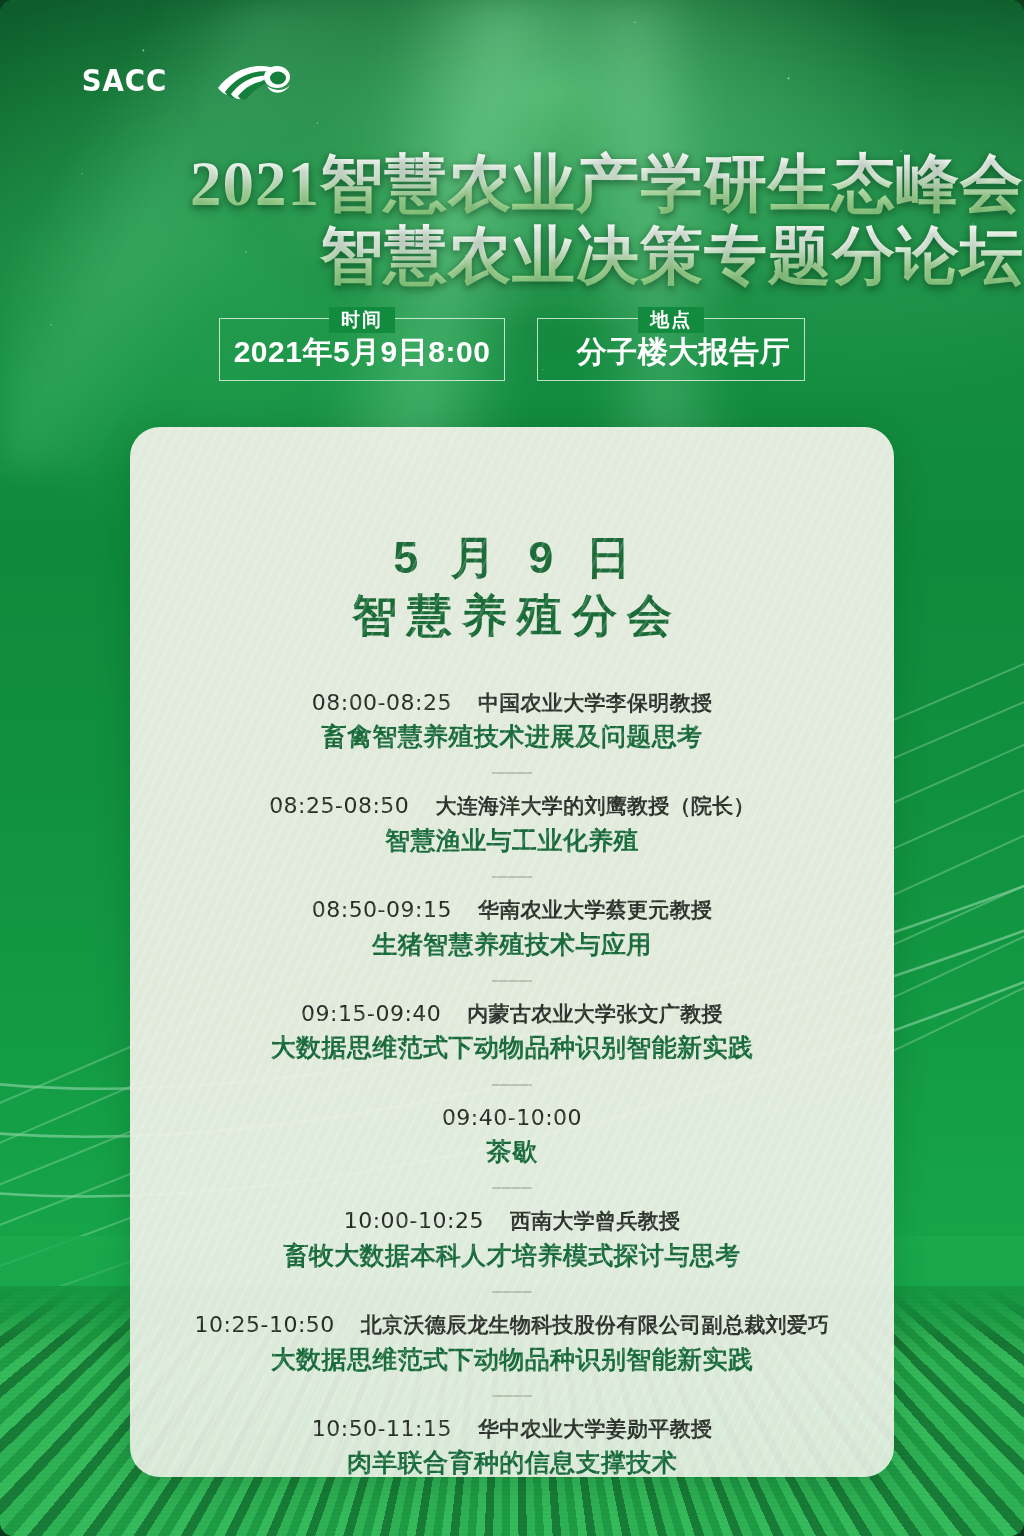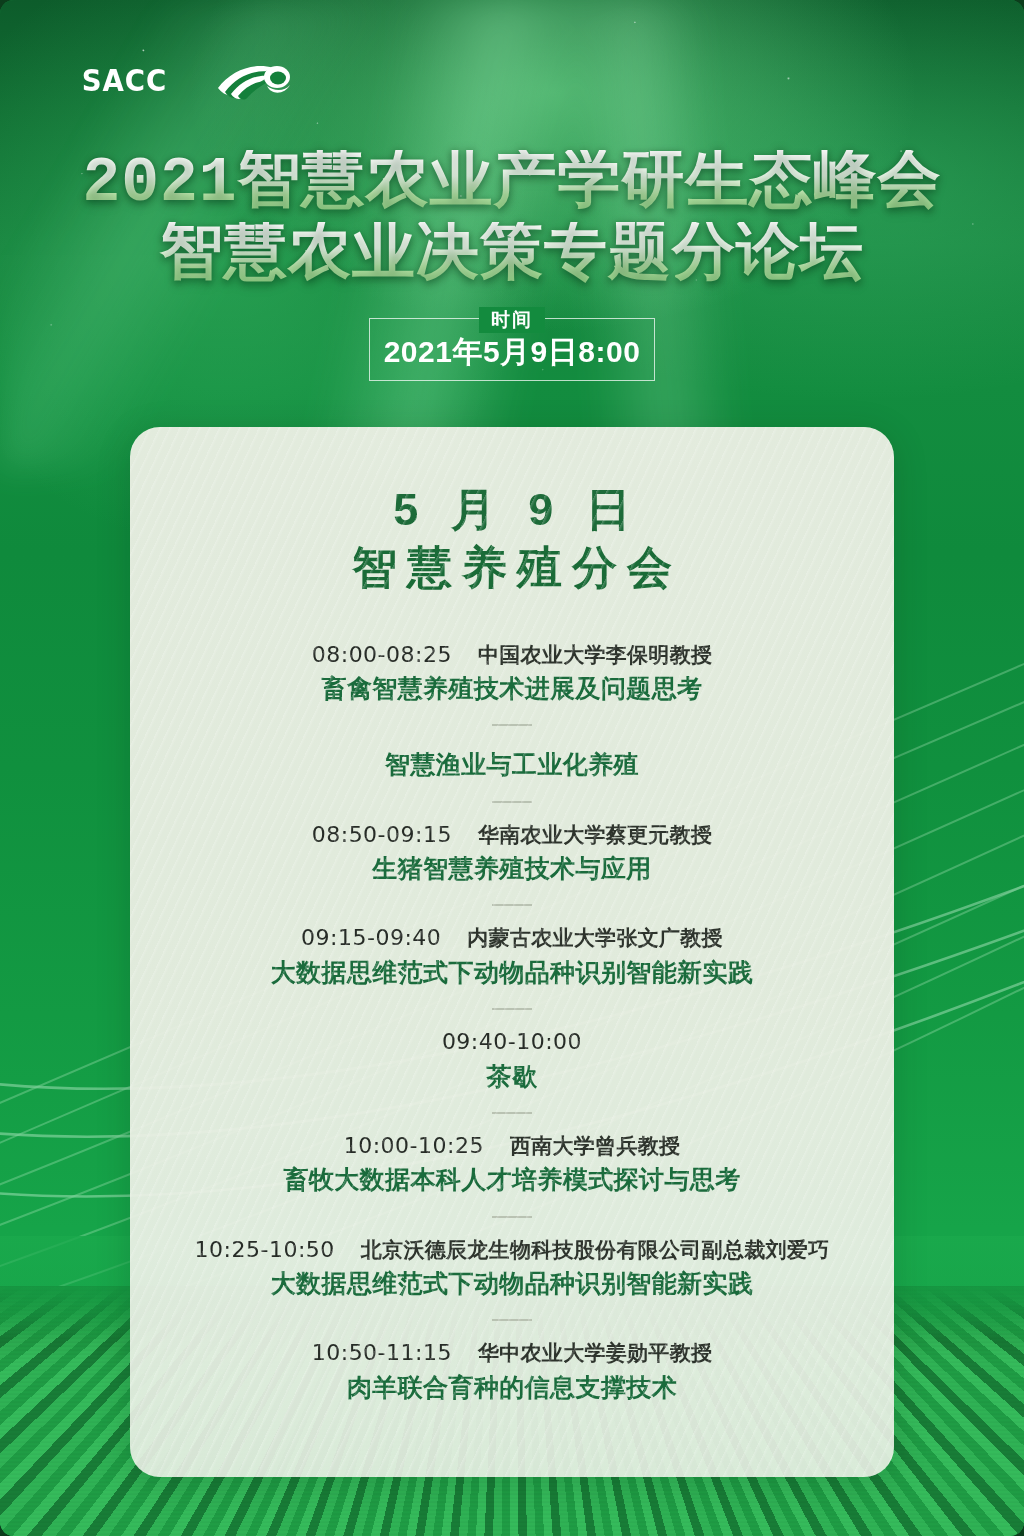--- a/index.html
+++ b/index.html
@@ -131,32 +131,33 @@
   }
   .brand-leaf { width: 78px; height: 46px; display: block; }
 
   .title-block {
     position: absolute;
     left: 0; right: 0; top: 150px;
     text-align: center;
     z-index: 5;
   }
   .title-line1, .title-line2 {
-    font-family: Liberation Mono, monospace;
+    font-family: Liberation Serif, serif;
     font-weight: 700;
     letter-spacing: 1px;
     line-height: 1.08;
     margin: 0;
     background: linear-gradient(180deg, #ffffff 0%, #f4fff2 38%, #b8e6a8 66%, #89cf7e 100%);
     -webkit-background-clip: text;
     background-clip: text;
     color: transparent;
     -webkit-text-fill-color: transparent;
     text-shadow: 0 3px 10px rgba(0,40,15,.28);
     filter: drop-shadow(0 2px 3px rgba(0,50,20,.35));
+    text-align: right;
   }
   .title-line1 { font-size: 63px; }
   .title-line2 { font-size: 63px; margin-top: 4px; }
 
   .meta-row {
     position: absolute;
     left: 0; right: 0; top: 318px;
     display: flex;
     justify-content: center;
     gap: 32px;
@@ -219,20 +220,21 @@
     text-align: center;
     padding-top: 55px;
   }
   .card-date {
     color: #1d6b39;
     font-size: 45px;
     font-weight: 700;
     letter-spacing: 10px;
     line-height: 1.25;
     text-indent: 10px;
+    margin-top: 48px;
   }
   .card-session {
     color: #1a6b37;
     font-size: 45px;
     font-weight: 700;
     letter-spacing: 10px;
     line-height: 1.25;
     text-indent: 10px;
     margin-top: 2px;
   }
@@ -328,35 +330,40 @@
   <div class="title-block">
     <div class="title-line1">2021智慧农业产学研生态峰会</div>
     <div class="title-line2">智慧农业决策专题分论坛</div>
   </div>
 
   <div class="meta-row">
     <div class="meta-box">
       <div class="meta-label">时间</div>
       <div class="meta-value">2021年5月9日8:00</div>
     </div>
+    <div class="meta-box">
+      <div class="meta-label">地点</div>
+      <div class="meta-value">分子楼大报告厅</div>
+    </div>
   </div>
 
   <div class="card">
     <div class="card-tex"></div>
     <div class="card-head">
       <div class="card-date">5 月 9 日</div>
       <div class="card-session">智慧养殖分会</div>
     </div>
     <div class="agenda" id="agenda-list">
         <div class="agenda-item">
           <div class="agenda-row1"><span class="agenda-time">08:00-08:25</span><span class="agenda-speaker">中国农业大学李保明教授</span></div>
           <div class="agenda-topic">畜禽智慧养殖技术进展及问题思考</div>
         </div>
         <hr class="agenda-sep">
         <div class="agenda-item">
+          <div class="agenda-row1"><span class="agenda-time">08:25-08:50</span><span class="agenda-speaker">大连海洋大学的刘鹰教授（院长）</span></div>
           <div class="agenda-topic">智慧渔业与工业化养殖</div>
         </div>
         <hr class="agenda-sep">
         <div class="agenda-item">
           <div class="agenda-row1"><span class="agenda-time">08:50-09:15</span><span class="agenda-speaker">华南农业大学蔡更元教授</span></div>
           <div class="agenda-topic">生猪智慧养殖技术与应用</div>
         </div>
         <hr class="agenda-sep">
         <div class="agenda-item">
           <div class="agenda-row1"><span class="agenda-time">09:15-09:40</span><span class="agenda-speaker">内蒙古农业大学张文广教授</span></div>

